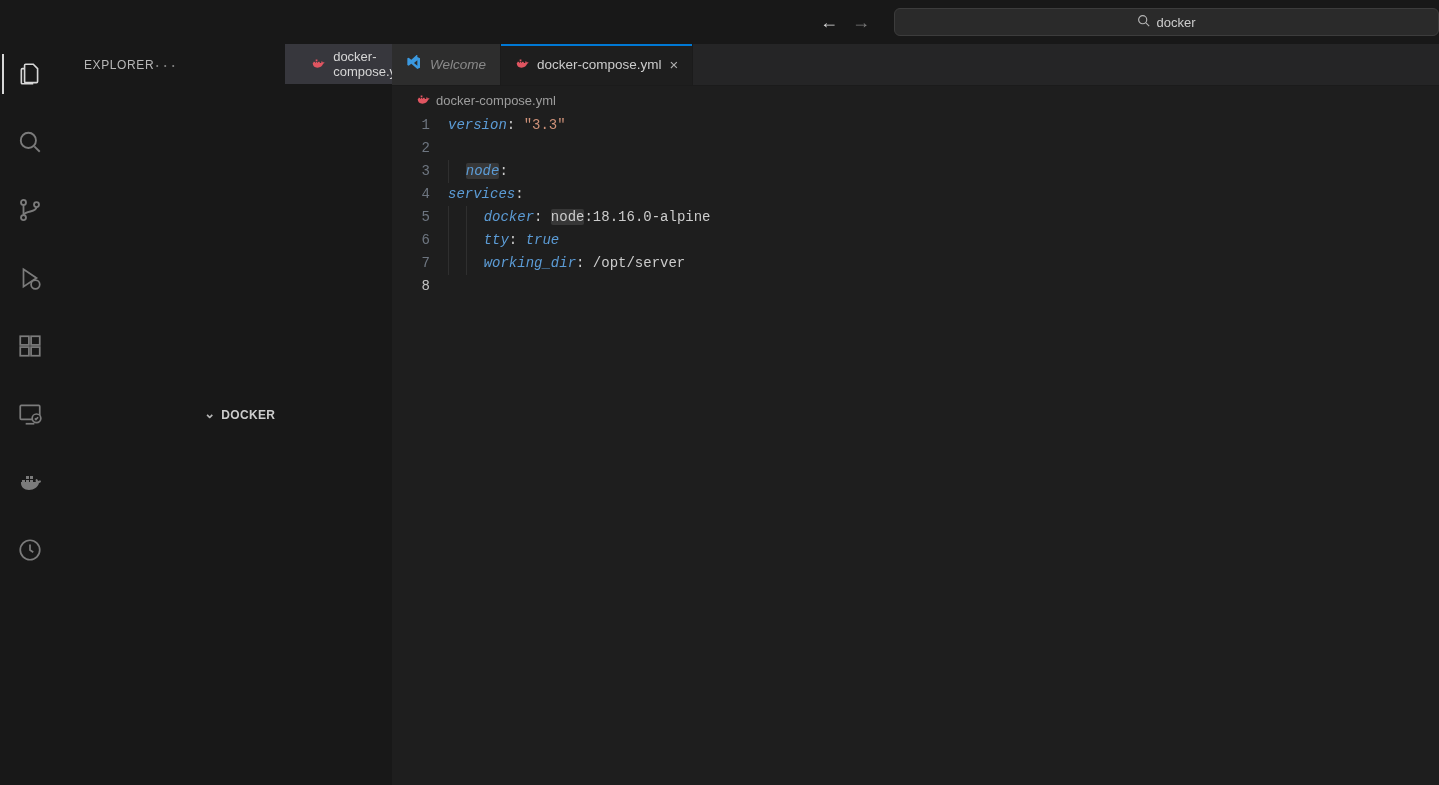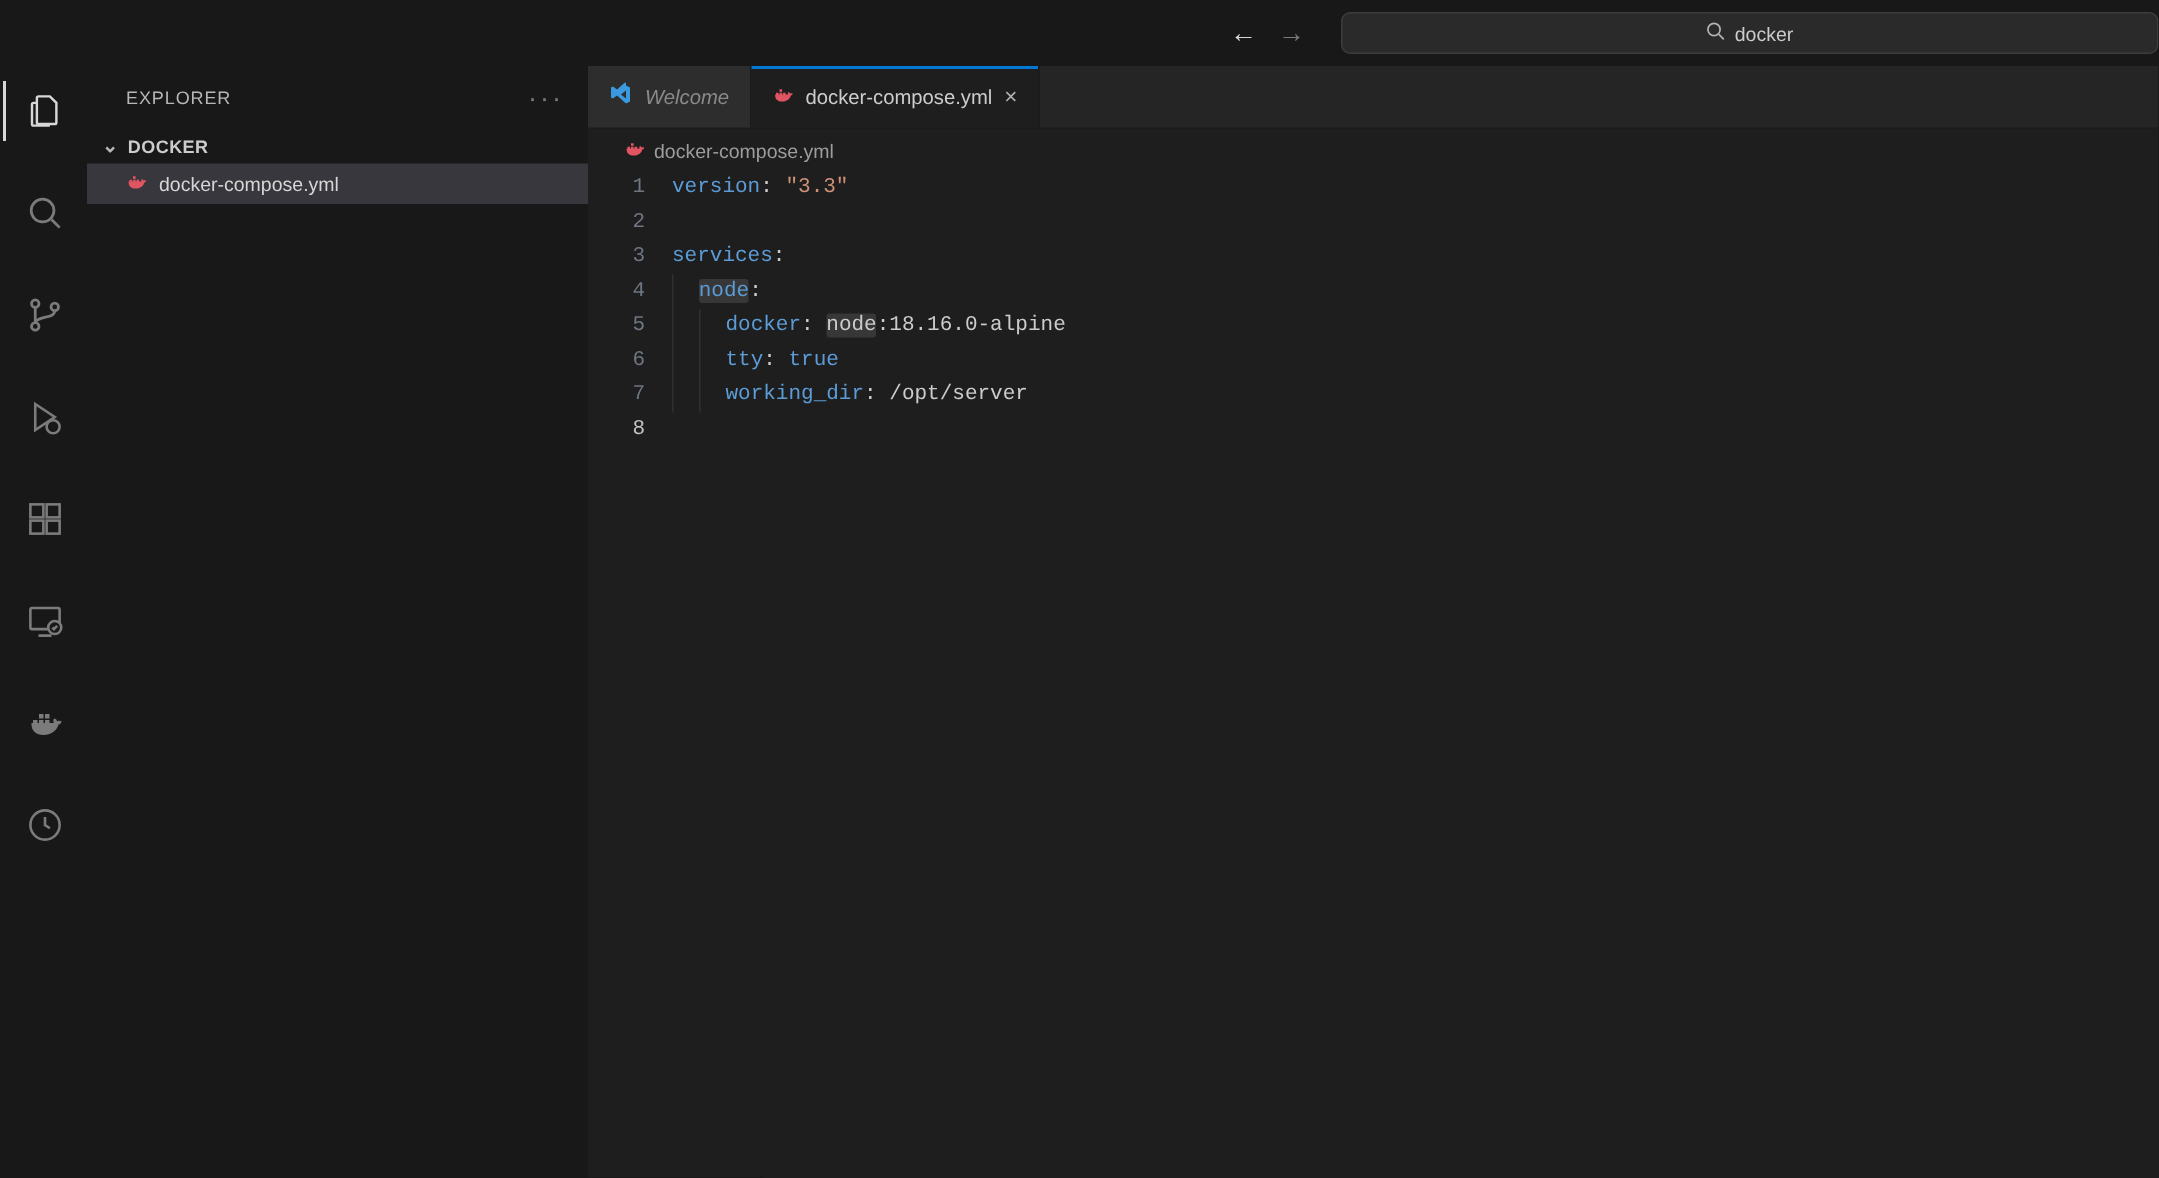--- a/index.html
+++ b/index.html
@@ -117,21 +117,20 @@
     width: 2px;
     background: var(--icon-active);
   }
   .activity-item svg { width: 26px; height: 26px; }
 
   
   .sidebar {
     width: 334px;
     background: var(--bg-sidebar);
     display: flex;
-    flex-direction: column;
     font-size: 13px;
   }
   .sidebar-header {
     height: 42px;
     display: flex;
     align-items: center;
     justify-content: space-between;
     padding: 0 16px 0 26px;
     color: #b7b7b7;
     letter-spacing: 0.6px;
@@ -249,21 +248,21 @@
   .code-line.current-line {
     background: rgba(255,255,255,0.015);
     box-shadow: inset 0 0 0 1px rgba(255,255,255,0.04);
   }
   .indent-guide {
     border-left: 1px solid rgba(255,255,255,0.08);
     display: inline-block;
     height: 100%;
     vertical-align: top;
   }
-  .k { color: var(--yaml-key); }
+  .k { color: var(--yaml-key); font-style: italic; }
   .s { color: var(--yaml-str); }
   .p { color: var(--yaml-plain); }
   .c { color: var(--yaml-plain); }
   .hl {
     background: rgba(173,173,173,0.18);
     border-radius: 2px;
   }
   .cursor {
     display:inline-block;
     width:1px; height:18px;
@@ -422,22 +421,22 @@
             <div class="ln">3</div>
             <div class="ln">4</div>
             <div class="ln">5</div>
             <div class="ln">6</div>
             <div class="ln">7</div>
             <div class="ln current">8</div>
           </div>
         <div class="code" id="code">
             <div class="code-line"><span class="k">version</span><span class="c">: </span><span class="s">"3.3"</span></div>
             <div class="code-line"></div>
+            <div class="code-line"><span class="indent-guide">  </span><span class="k hl">node</span><span class="c">:</span></div>
             <div class="code-line"><span class="k">services</span><span class="c">:</span></div>
-            <div class="code-line"><span class="indent-guide">  </span><span class="k hl">node</span><span class="c">:</span></div>
             <div class="code-line"><span class="indent-guide">  </span><span class="indent-guide">  </span><span class="k">docker</span><span class="c">: </span><span class="p hl">node</span><span class="p">:18.16.0-alpine</span></div>
             <div class="code-line"><span class="indent-guide">  </span><span class="indent-guide">  </span><span class="k">tty</span><span class="c">: </span><span class="k">true</span></div>
             <div class="code-line"><span class="indent-guide">  </span><span class="indent-guide">  </span><span class="k">working_dir</span><span class="c">: </span><span class="p">/opt/server</span></div>
           </div>
       </div>
     </div>
 
   </div>
 </div>
 

